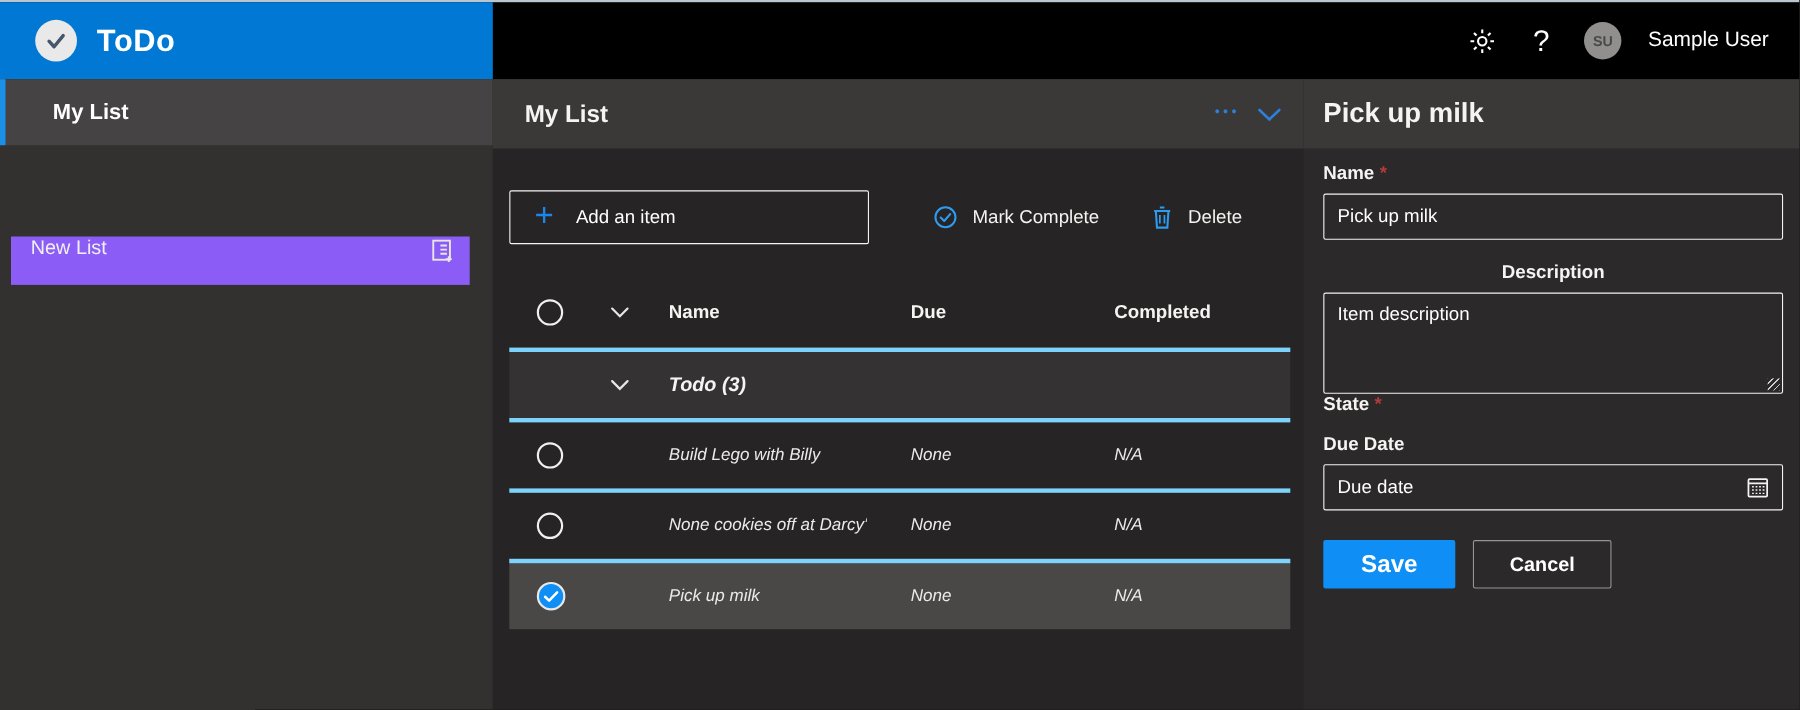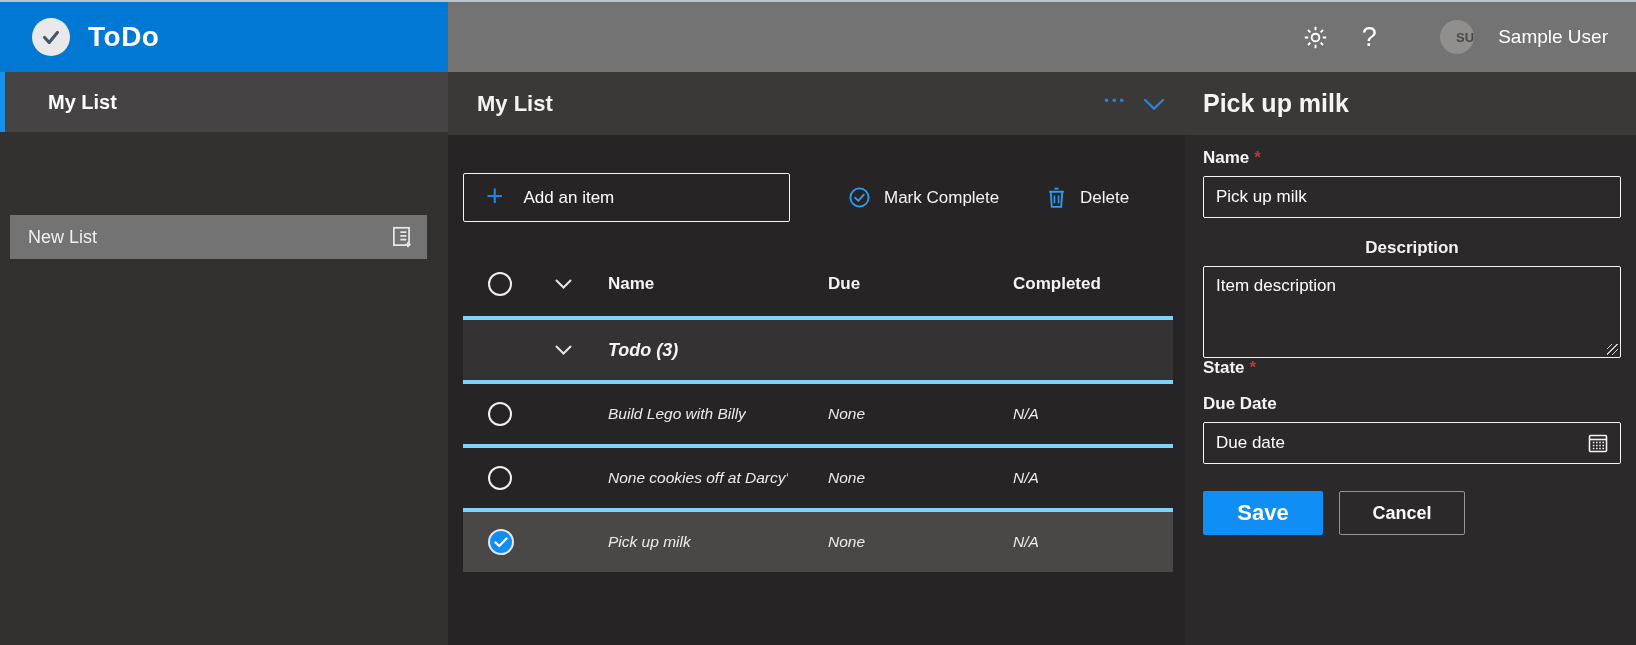--- a/index.html
+++ b/index.html
@@ -1,33 +1,33 @@
 <!DOCTYPE html>
 <html><head>
 <meta charset="utf-8">
 <style>
   * { margin:0; padding:0; box-sizing:border-box; }
   html,body { width:1636px; height:645px; background:#1f1d1d; font-family:"Liberation Sans", sans-serif; }
   #app { position:relative; width:1636px; height:645px; overflow:hidden; background:#262424; color:#fff; }
 
   
-  .topbar { position:absolute; top:0; left:0; width:1636px; height:72px; background:#737373; border-top:2px solid #b9c6d2; }
+  .topbar { position:absolute; top:0; left:0; width:1636px; height:72px; background:#000000; border-top:2px solid #b9c6d2; }
   .topbar-left { position:absolute; top:0; left:0; width:448px; height:100%; background:#0078d4; display:flex; align-items:center; padding-left:32px; gap:18px; }
   .logo-circle { width:38px; height:38px; border-radius:50%; background:#e9e9e9; display:flex; align-items:center; justify-content:center; }
   .app-title { font-size:28px; font-weight:bold; color:#fff; letter-spacing:.5px; }
   .topbar-right { position:absolute; top:0; right:0; height:100%; display:flex; align-items:center; gap:24px; padding-right:28px; }
   .tb-icon { width:30px; height:30px; display:flex; align-items:center; justify-content:center; cursor:pointer; }
   .help-glyph { font-size:27px; color:#fff; font-weight:normal; }
-  .avatar { width:34px; height:34px; border-radius:50%; background:#918f8d; color:#4a4947; font-size:13px; font-weight:bold; display:flex; align-items:center; justify-content:flex-end;margin-left:32px; }
+  .avatar { width:34px; height:34px; border-radius:50%; background:#918f8d; color:#4a4947; font-size:13px; font-weight:bold; display:flex; align-items:center; justify-content:center; }
   .user-name { font-size:19px; color:#fff; }
 
   
   .sidebar { position:absolute; top:72px; left:0; width:448px; height:573px; background:#333030; }
   .sidebar-selected { position:relative; height:60px; background:#454343; border-left:5px solid #1b90e8; display:flex; align-items:center; padding-left:43px; font-size:20px; font-weight:bold; cursor:pointer; }
-  .newlist-row { position:absolute; top:143px; left:10px; width:417px; height:44px; background:#737373; display:flex; align-items:center; justify-content:space-between; padding:0 12px 0 18px; cursor:pointer; }
+  .newlist-row { position:absolute; top:143px; left:10px; width:417px; height:44px; background:#8b5cf6; display:flex; justify-content:space-between; padding:0 12px 0 18px; cursor:pointer; }
   .newlist-label { font-size:18px; color:#f1f0ef; }
 
   
   .list-panel { position:absolute; top:72px; left:448px; width:737px; height:573px; background:#262424; }
   .list-header { position:relative; height:63px; background:#3a3938; display:flex; align-items:center; padding:0 20px 0 29px; }
   .list-title { font-size:22px; font-weight:bold; color:#f5f4f3; }
   .list-header-icons { margin-left:auto; display:flex; align-items:center; gap:16px; }
   .overflow-dots { color:#2d7fd9; font-size:13px; letter-spacing:3px; line-height:1; cursor:pointer; padding-bottom:6px; }
 
   .toolbar { position:absolute; top:101px; left:0; width:100%; height:49px; }

